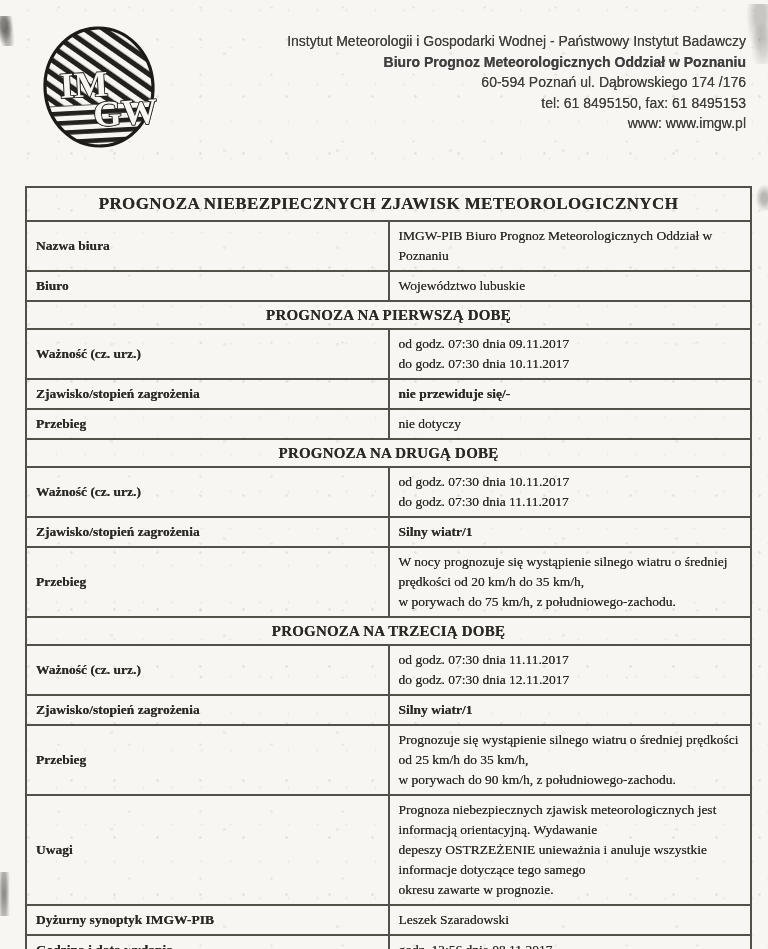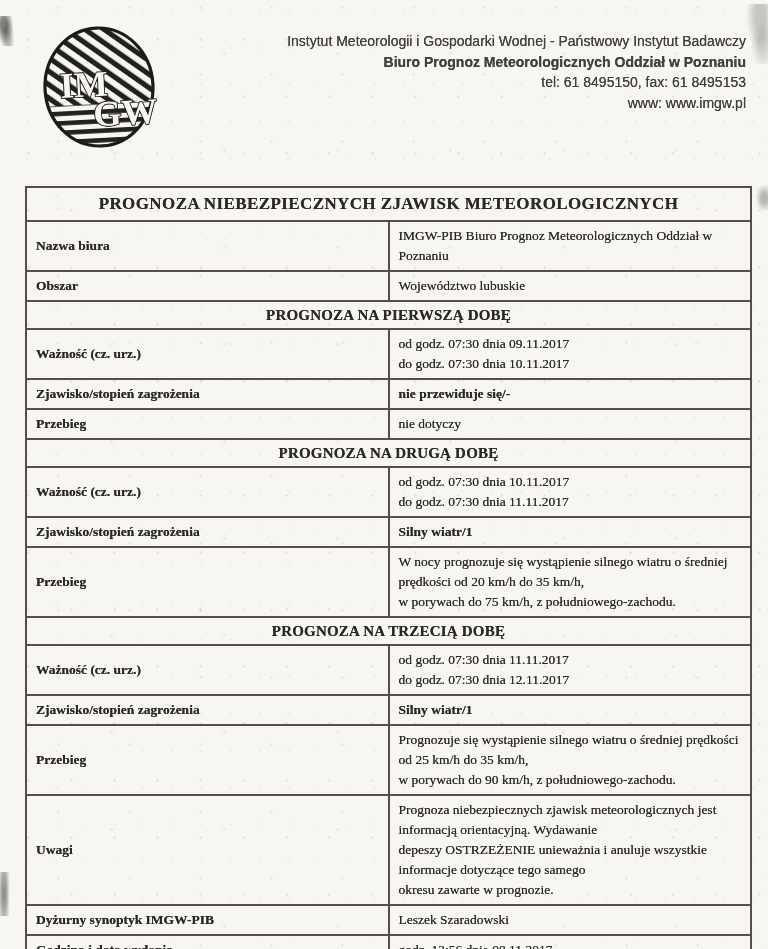--- a/index.html
+++ b/index.html
@@ -109,36 +109,37 @@
       <rect x="0" y="0" width="114" height="80" fill="url(#diagStripes)"></rect>
       <rect x="0" y="80" width="114" height="46" fill="url(#horizStripes)"></rect>
     </g>
     <ellipse cx="57" cy="63" rx="54" ry="59" fill="none" stroke="#1d1b18" stroke-width="3.2"></ellipse>
     <text x="18" y="72" font-family="Liberation Serif, serif" font-weight="bold" font-size="36" fill="#f7f6f2" stroke="#1d1b18" stroke-width="1.6" paint-order="stroke">IM</text>
     <text x="50" y="102" font-family="Liberation Serif, serif" font-weight="bold" font-size="36" fill="#f7f6f2" stroke="#1d1b18" stroke-width="1.6" paint-order="stroke">GW</text>
   </svg>
   <div class="contact">
     <div>Instytut Meteorologii i Gospodarki Wodnej - Państwowy Instytut Badawczy</div>
     <div class="bold-line">Biuro Prognoz Meteorologicznych Oddział w Poznaniu</div>
+    <div>60-594 Poznań ul. Dąbrowskiego 174 /176</div>
     <div>tel: 61 8495150, fax: 61 8495153</div>
     <div>www: www.imgw.pl</div>
   </div>
 </div>
 
 <table class="doc-table">
   <tbody>
   <tr class="title-row">
     <td colspan="2">PROGNOZA NIEBEZPIECZNYCH ZJAWISK METEOROLOGICZNYCH</td>
   </tr>
   <tr>
     <td class="lbl">Nazwa biura</td>
     <td>IMGW-PIB Biuro Prognoz Meteorologicznych Oddział w Poznaniu</td>
   </tr>
   <tr>
-    <td class="lbl">Obszar</td>
+    <td class="lbl">Biuro</td>
     <td>Województwo lubuskie</td>
   </tr>
 
   <tr class="section-row">
     <td colspan="2">PROGNOZA NA PIERWSZĄ DOBĘ</td>
   </tr>
   <tr>
     <td class="lbl">Ważność (cz. urz.)</td>
     <td>
       <div class="line">od godz. 07:30 dnia 09.11.2017</div>

